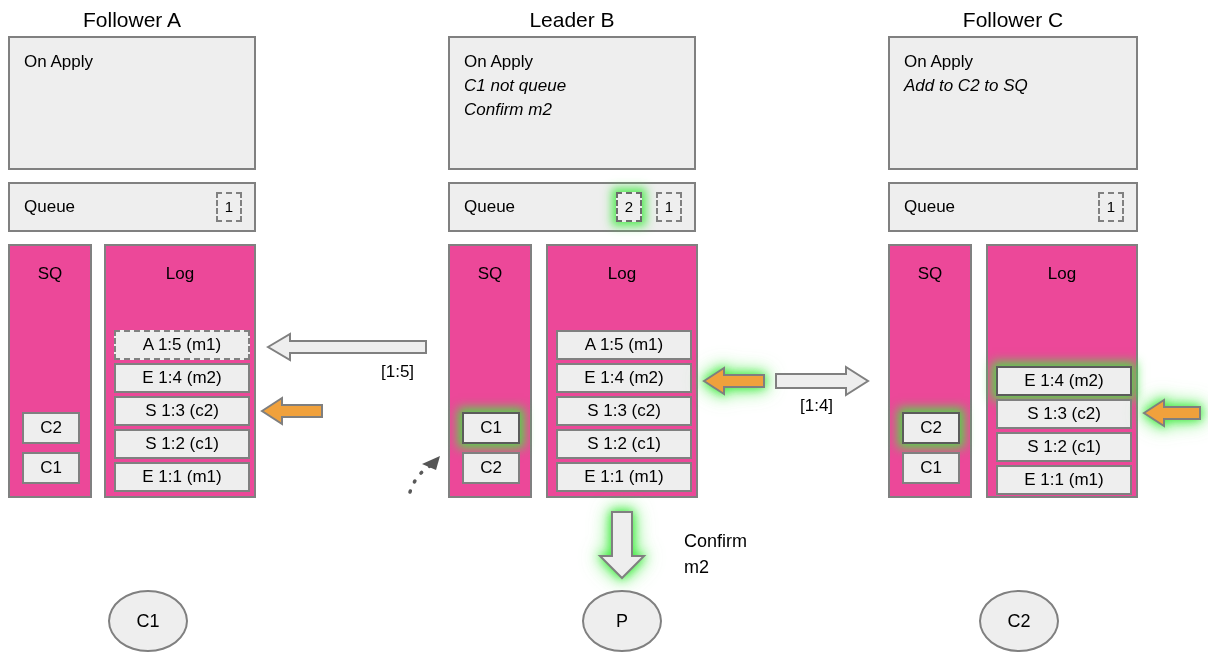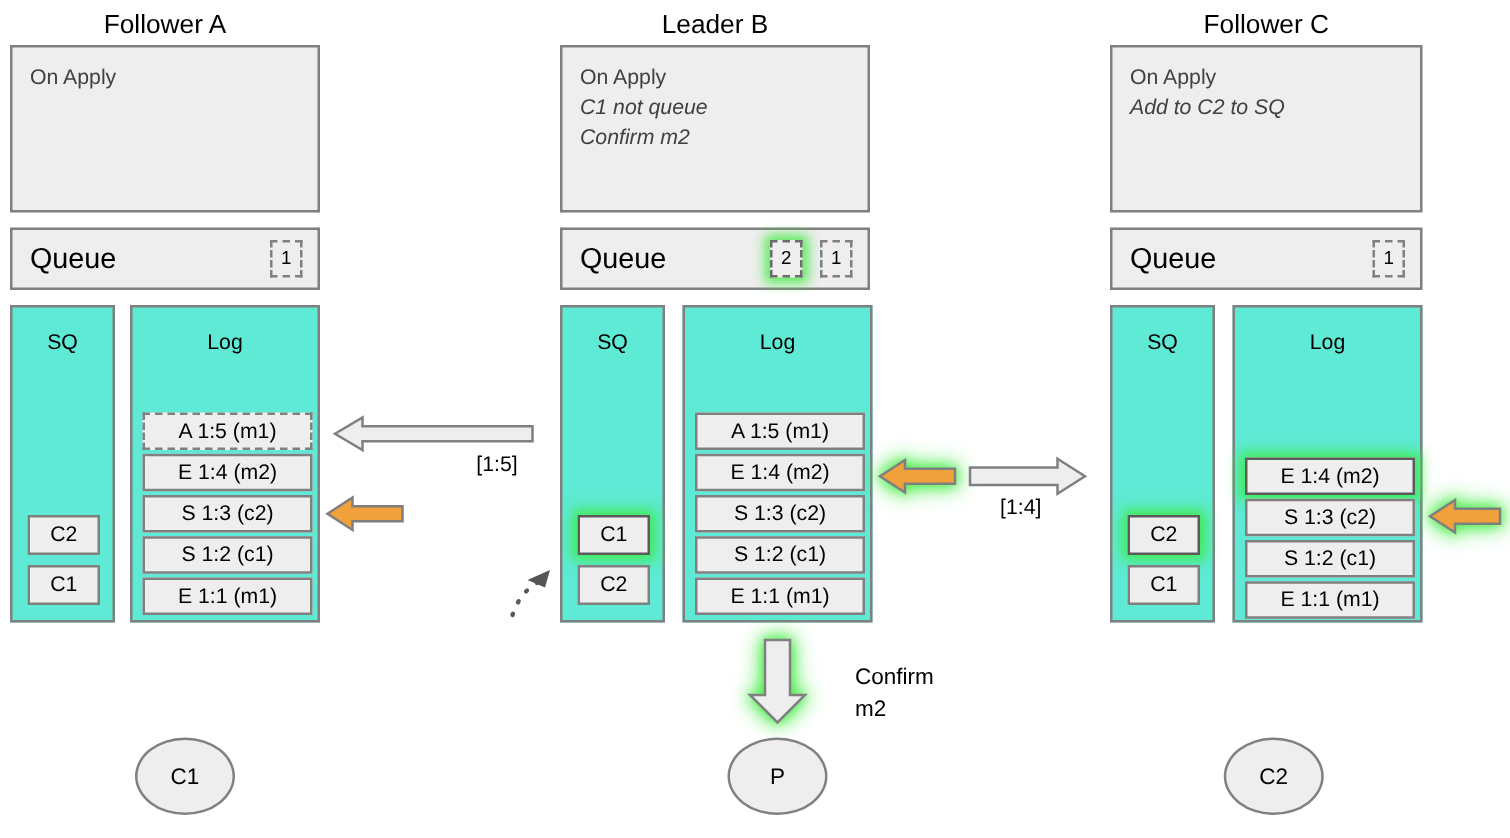--- a/index.html
+++ b/index.html
@@ -42,31 +42,31 @@
     box-sizing: border-box;
     background: #eeeeee;
     border: 2px solid #808080;
   }
   .onapply {
     padding: 12px 14px 0 14px;
   }
   .onapply .line {
     font-size: 17px;
     line-height: 24px;
-    color: #404040;
+    color: #000000;
     white-space: nowrap;
   }
   .onapply .line.italic { font-style: italic; }
 
   .queue-label {
     position: absolute;
     left: 14px;
     top: 50%;
     transform: translateY(-50%);
-    font-size: 23px;
+    font-size: 17px;
     white-space: nowrap;
   }
 
   
   .qtok {
     position: absolute;
     box-sizing: border-box;
     width: 26px;
     height: 30px;
     top: 50%;
@@ -80,21 +80,21 @@
   }
   .qtok.glow {
     box-shadow: 0 0 9px 4px rgba(60, 235, 60, 0.85);
     border-color: #6c6c6c;
   }
 
   
   .colbox {
     position: absolute;
     box-sizing: border-box;
-    background: #5eead4;
+    background: #ec4899;
     border: 2px solid #808080;
   }
   .colbox-title {
     position: absolute;
     top: 18px;
     left: 0; right: 0;
     text-align: center;
     font-size: 17px;
     color: #000;
   }

